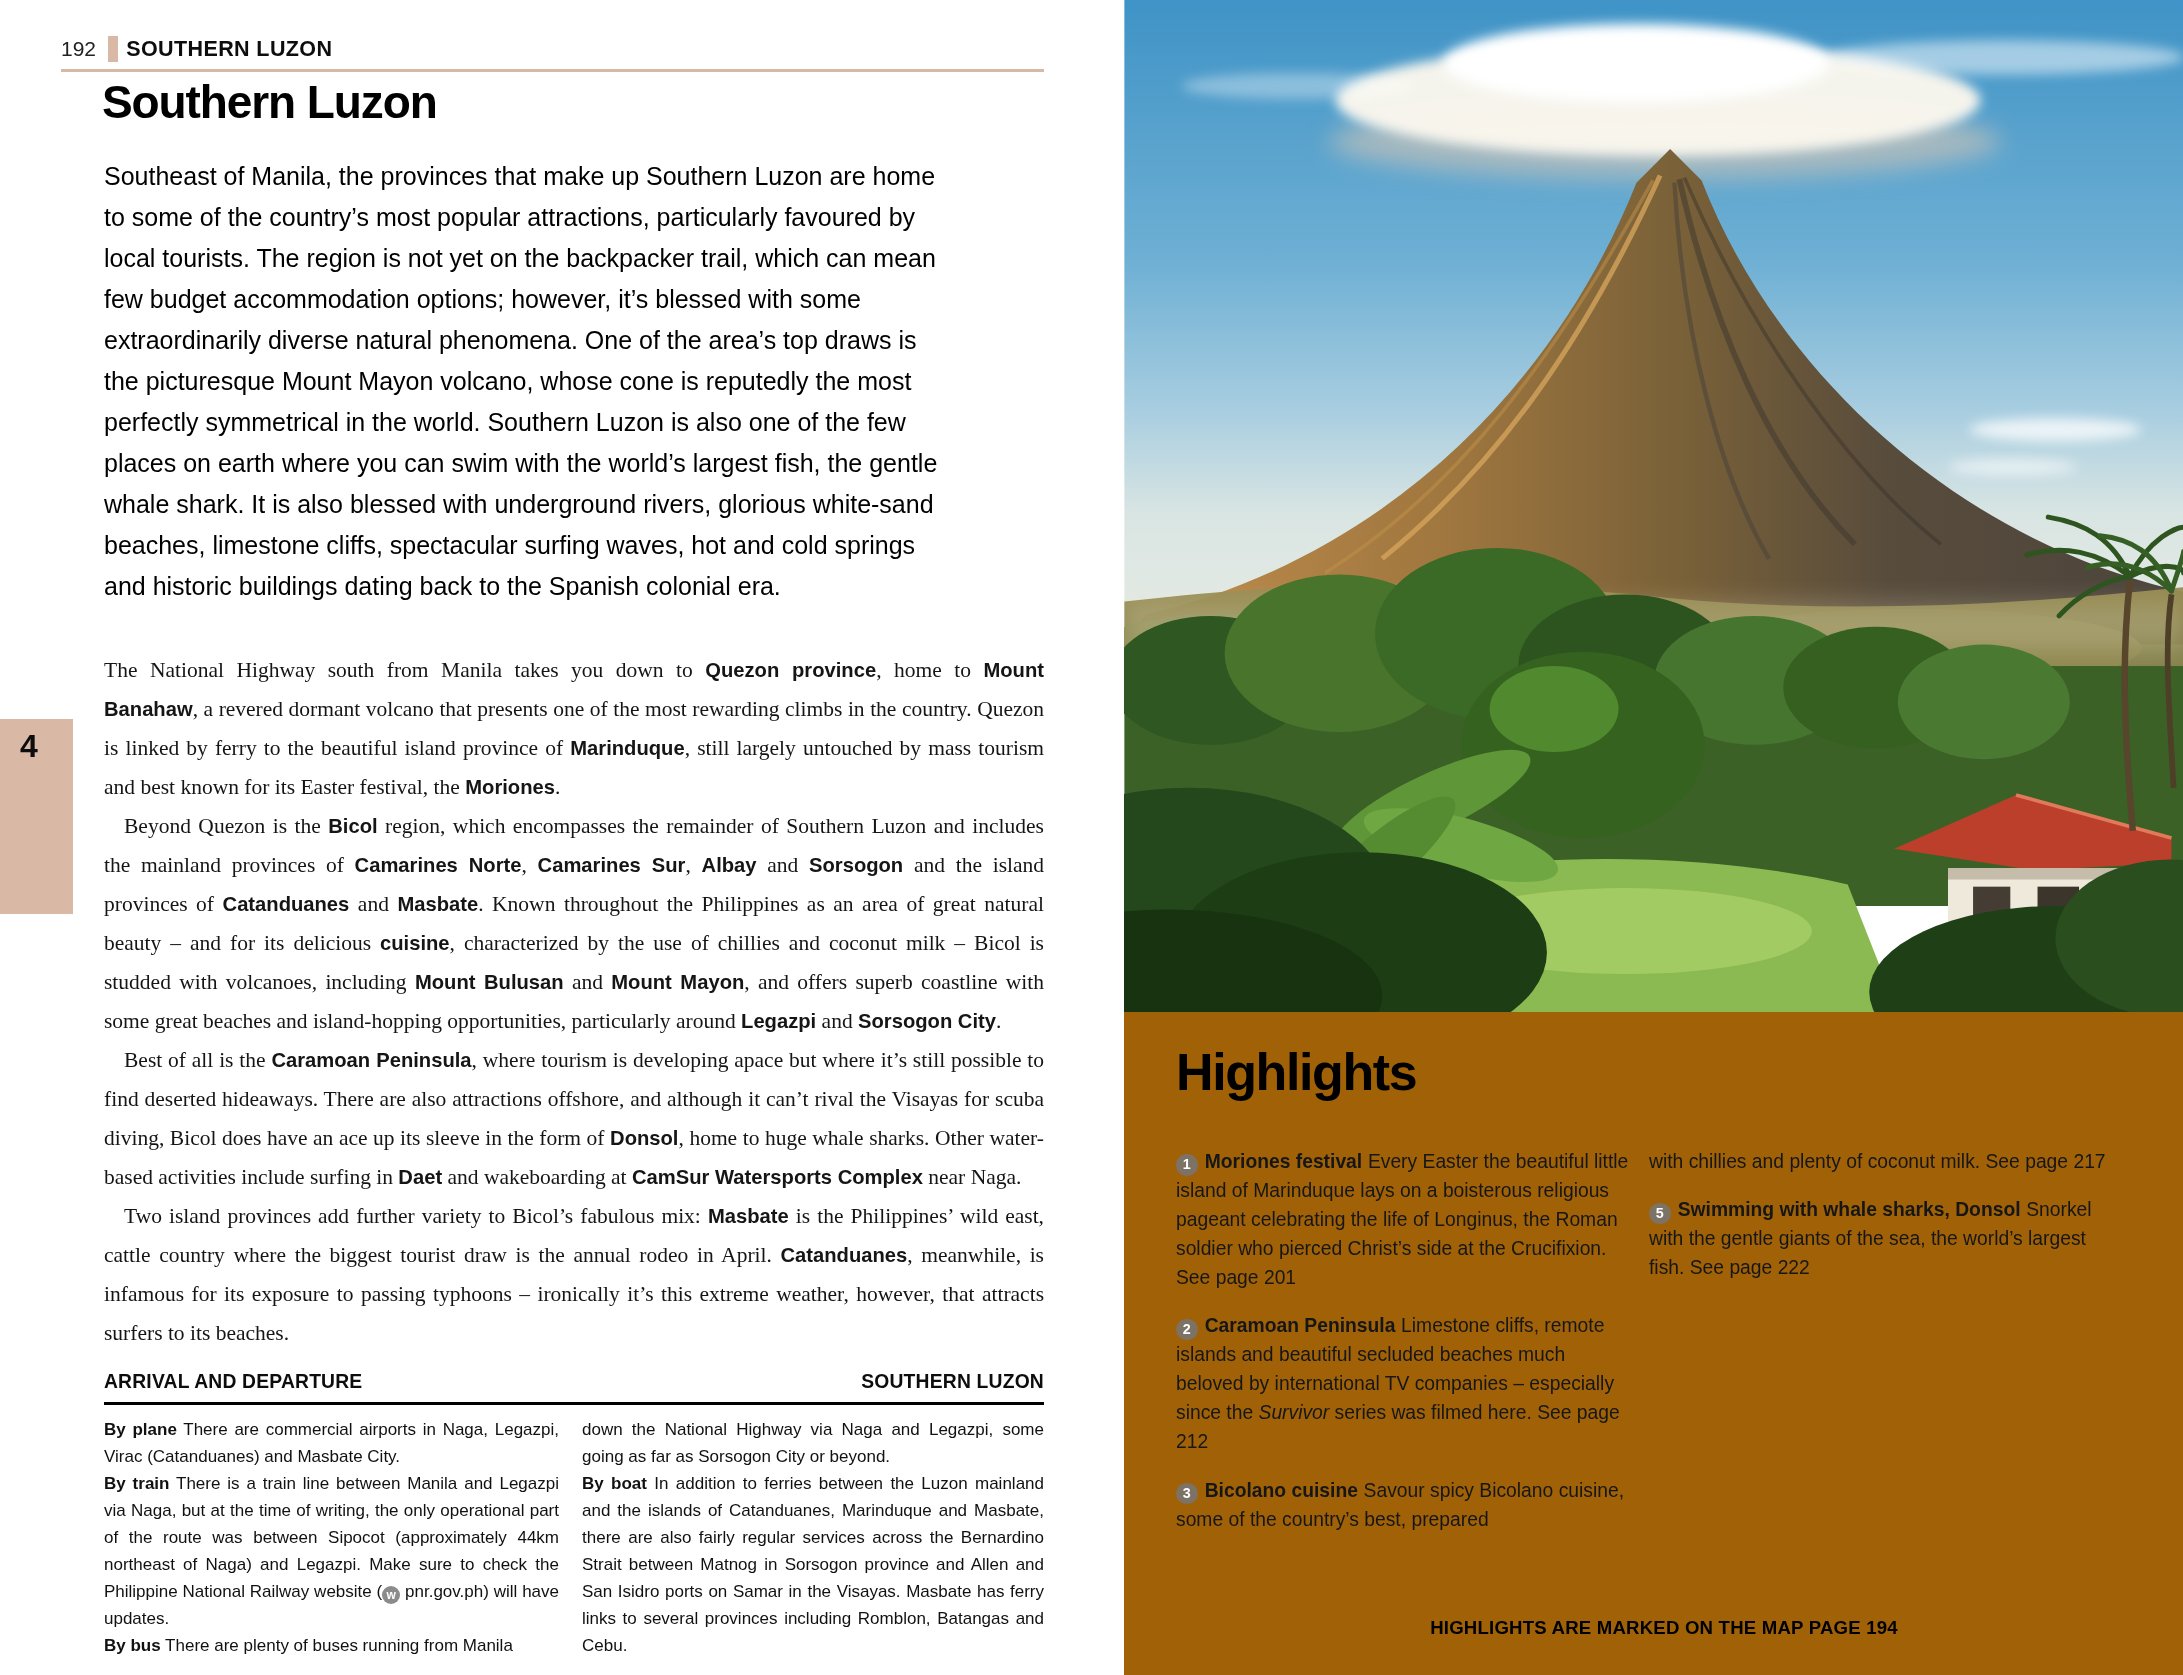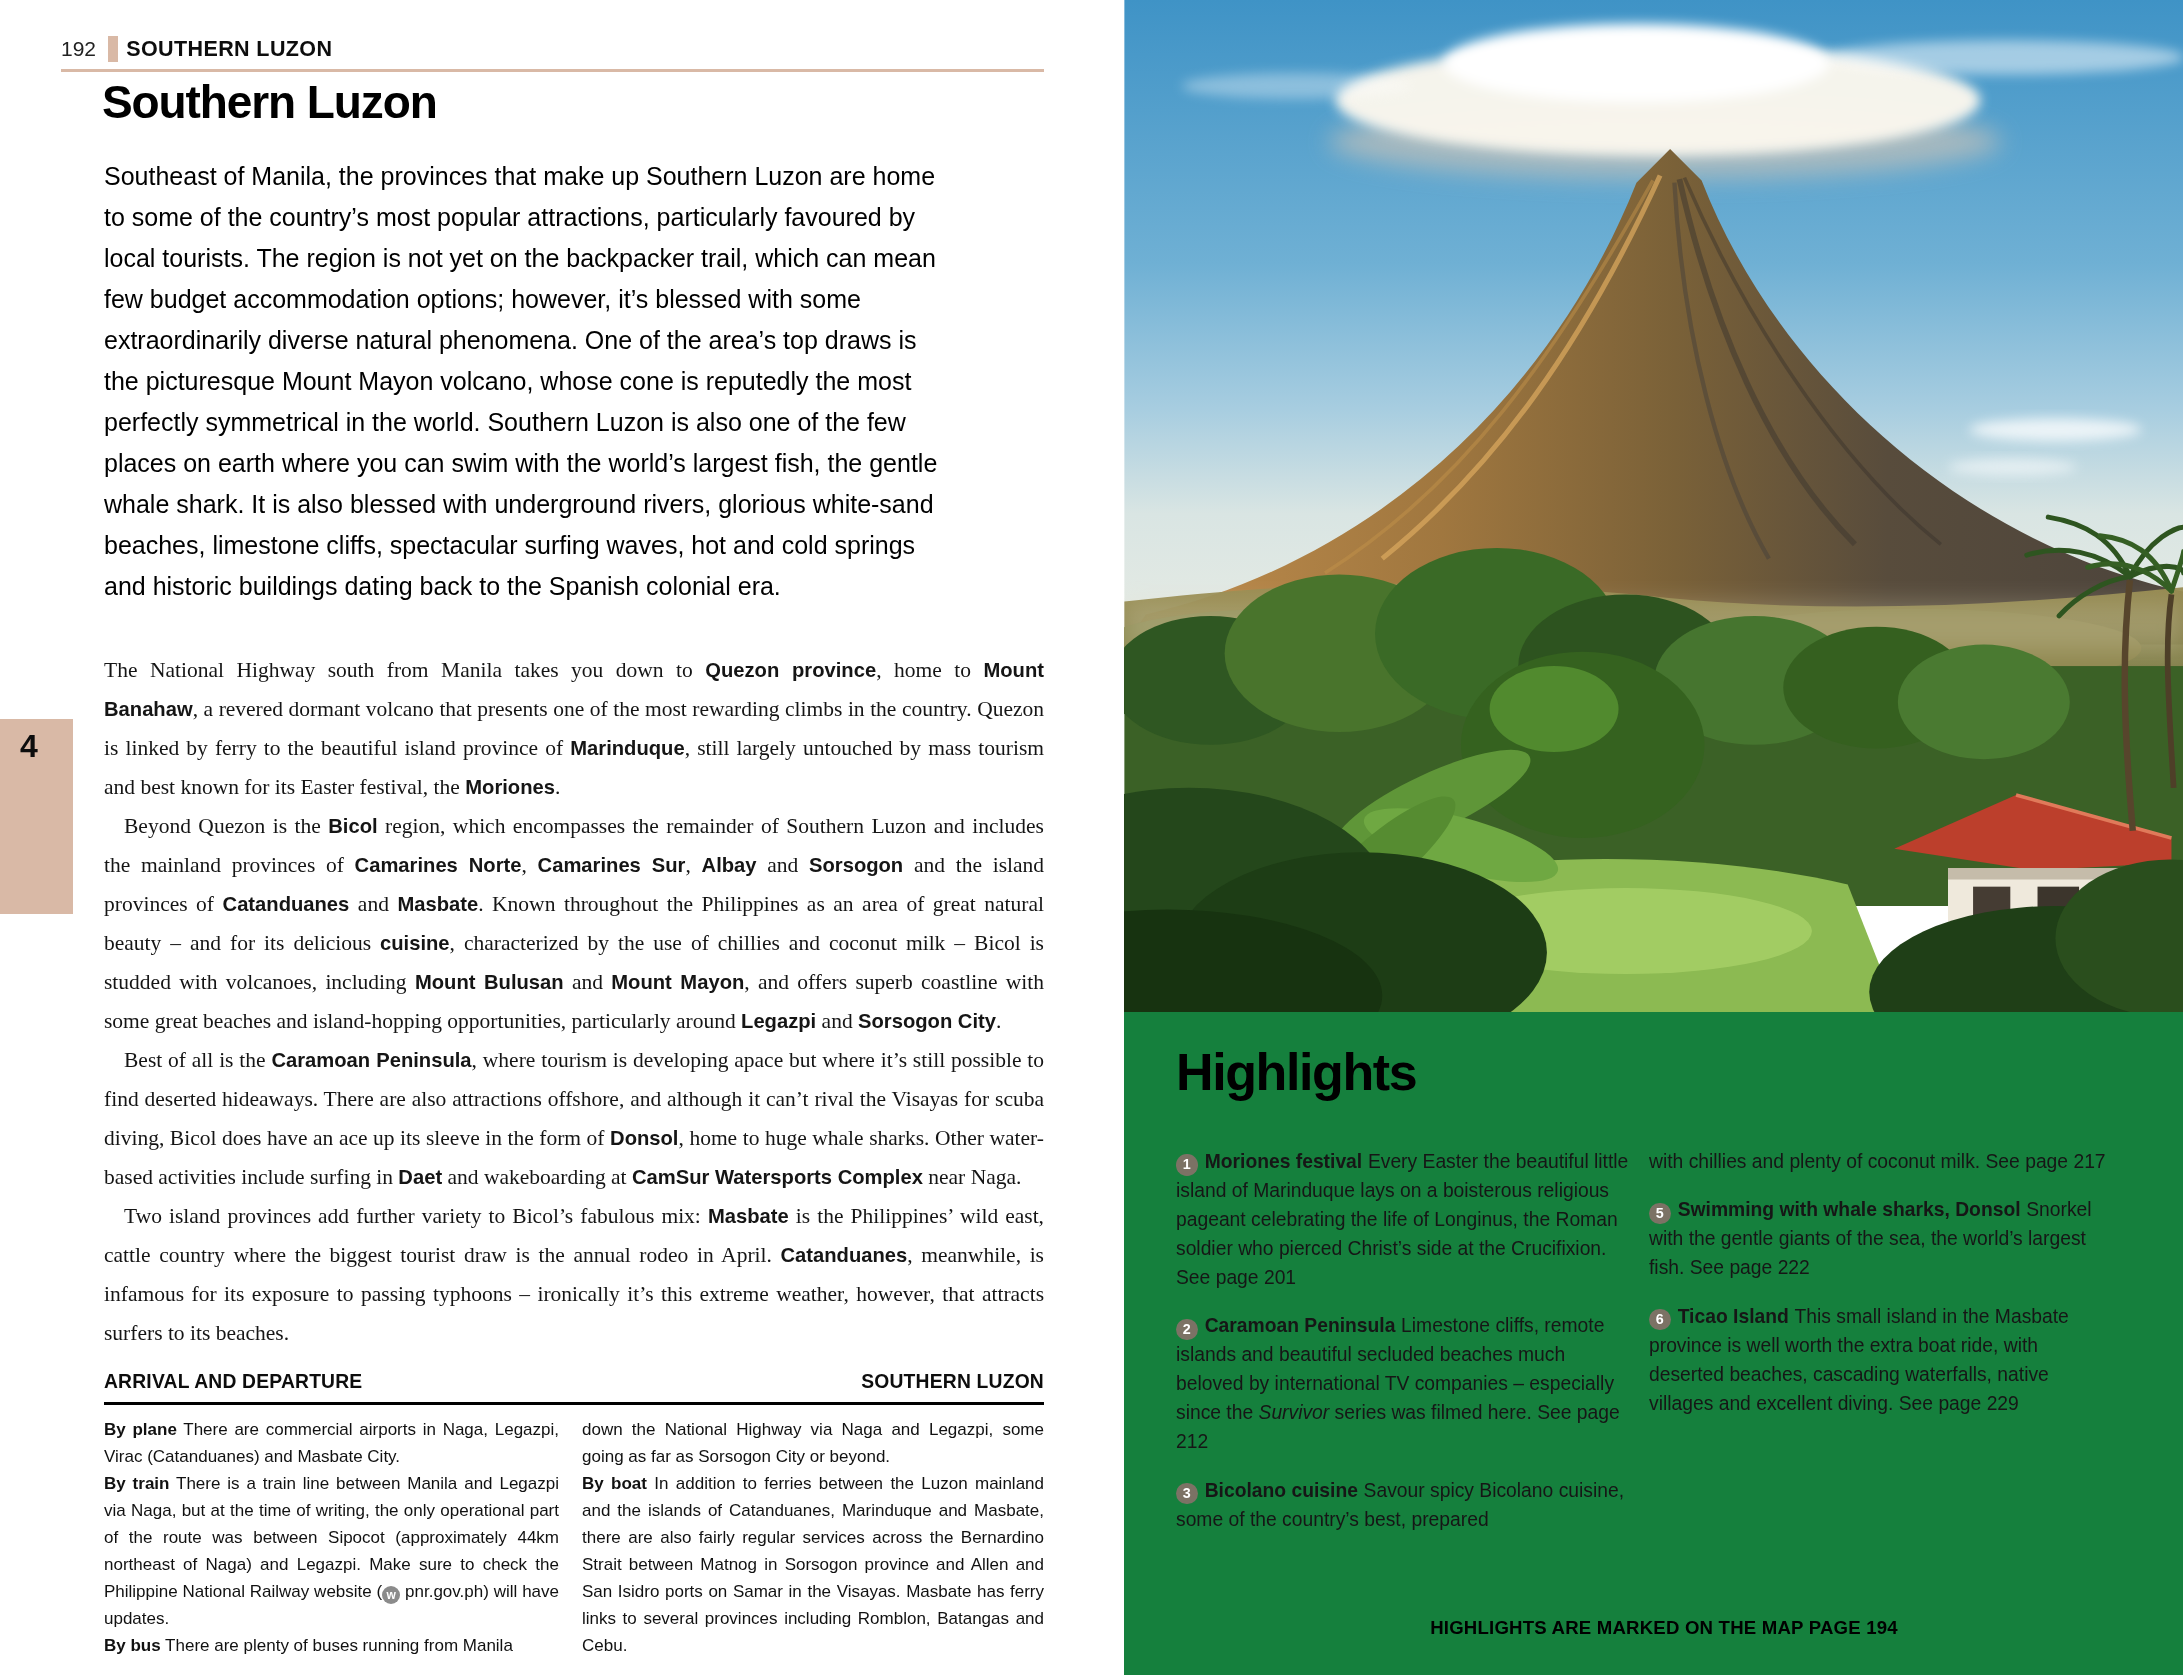--- a/index.html
+++ b/index.html
@@ -38,21 +38,21 @@
   .entry .b{font-weight:700;}
   .wicon{display:inline-block;width:18px;height:18px;border-radius:50%;background:#8b8b8b;
          color:#fff;font-weight:700;font-size:12px;line-height:18px;text-align:center;
          vertical-align:-2.1px;font-family:"Liberation Sans",sans-serif;}
   .i{font-style:italic;}
 
   
   .photo{position:absolute;left:1124px;top:0;width:1060px;height:1012px;overflow:hidden;}
   .caption{position:absolute;left:1716px;top:1012px;width:467px;height:36px;background:#c8a795;}
   .caption span{display:block;padding-left:21.5px;line-height:36px;font-size:16px;font-weight:700;letter-spacing:0.4px;color:#1a1a1a;}
-  .panel{position:absolute;left:1124px;top:1012px;width:1060px;height:664px;background:#15803d;}
+  .panel{position:absolute;left:1124px;top:1012px;width:1060px;height:664px;background:#a16207;}
   .htitle{position:absolute;left:52px;top:30px;margin:0;font-size:52px;font-weight:800;letter-spacing:-1.4px;color:#000;}
   .hcol{position:absolute;top:135px;font-size:19.3px;line-height:29px;color:#161616;}
   .hcol1{left:52px;width:453px;}
   .hcol2{left:525px;width:469px;}
   .hitem{margin:0 0 19.3px 0;}
   .badge{display:inline-block;width:21.5px;height:21.5px;border-radius:50%;background:#7c7265;
          color:#fff;font-size:14.3px;font-weight:700;line-height:21.5px;text-align:center;
          margin-right:7.2px;vertical-align:-1.4px;}
   .hname{font-weight:700;margin-right:5.7px;}
   .hfooter{position:absolute;left:0;top:605px;width:1060px;text-align:center;
@@ -233,20 +233,19 @@
         <p class="hitem"><span class="badge">3</span><span class="hname">Bicolano cuisine</span><span class="htext"><span>Savour spicy Bicolano cuisine, some of the country’s best, prepared</span></span></p>
       </div>
 
     <div class="hcol hcol2">
 
         <p class="hitem"><span class="htext"><span>with chillies and plenty of coconut milk. See page 217</span></span></p>
 
 
         <p class="hitem"><span class="badge">5</span><span class="hname">Swimming with whale sharks, Donsol</span><span class="htext"><span>Snorkel with the gentle giants of the sea, the world’s largest fish. See page 222</span></span></p>
 
-        <p class="hitem"><span class="badge">6</span><span class="hname">Ticao Island</span><span class="htext"><span>This small island in the Masbate province is well worth the extra boat ride, with deserted beaches, cascading waterfalls, native villages and excellent diving. See page 229</span></span></p>
       </div>
 
     <div class="hfooter">HIGHLIGHTS ARE MARKED ON THE MAP PAGE 194</div>
   </div>
 
 </div>
 
 
 </body></html>

